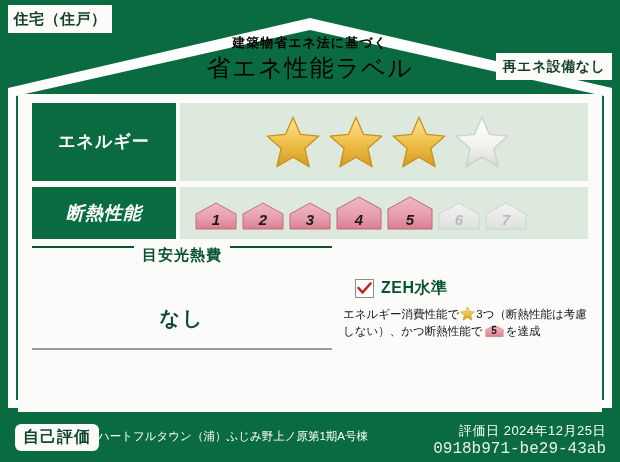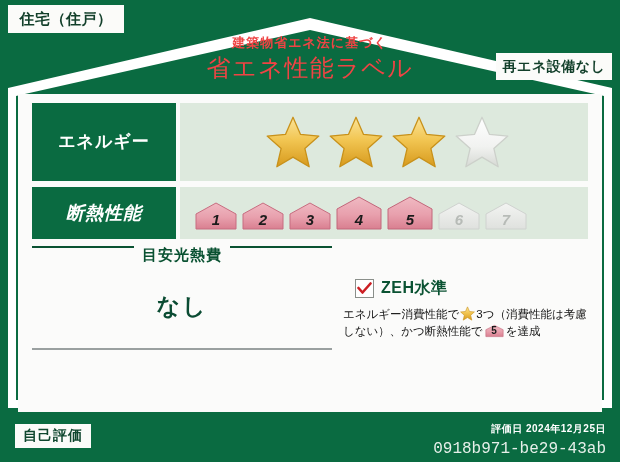--- a/index.html
+++ b/index.html
@@ -28,37 +28,37 @@
     color: #123f2a;
     font-weight: bold;
     letter-spacing: 0.5px;
     display: flex;
     align-items: center;
     justify-content: center;
     z-index: 6;
   }
   .tag-left {
     left: 8px; top: 5px;
-    width: 116px; height: 28px;
+    width: 104px; height: 28px;
     font-size: 15px;
   }
   .tag-right {
     right: 8px; top: 5px;
     width: 116px; height: 27px;
     font-size: 14px;
     margin-top: 48px;
   }
 
   
   .titles {
     position: absolute;
     left: 0; top: 34px; width: 620px;
     text-align: center;
     z-index: 5;
-    color: #ef4444;
+    color: #000000;
   }
   .title-sub {
     font-size: 13px; font-weight: bold; letter-spacing: 1px;
     line-height: 18px;
   }
   .title-main {
     font-size: 24px; font-weight: normal; letter-spacing: 1.5px;
     line-height: 30px; margin-top: 1px;
   }
 
@@ -143,23 +143,23 @@
     color: #0a5232;
   }
   .cost-title-row .rule {
     flex: 1; height: 2px; background: #0a5232;
   }
   .cost-title {
     font-size: 15px; font-weight: bold; letter-spacing: 1px;
     white-space: nowrap;
   }
   .cost-value {
-    margin-top: 26px;
+    margin-top: 40px;
     text-align: center;
-    font-size: 23px;
+    font-size: 20px;
     font-weight: bold;
     color: #0b4c33;
     letter-spacing: 2px;
   }
   .cost-rule-bottom {
     position: absolute;
     left: 14px; top: 254px;
     width: 300px; height: 2px;
     background: #9aa0a0;
   }
@@ -211,37 +211,38 @@
     position: absolute;
     left: 0; bottom: 0; width: 620px; height: 50px;
     z-index: 7;
     color: #ffffff;
   }
   .self-eval {
     position: absolute;
     left: 15px; top: 12px;
     background: #fbfbf9;
     color: #10472f;
-    font-size: 14px; font-weight: bold;
+    font-size: 16px; font-weight: bold;
     padding: 3px 8px;
     letter-spacing: 1px;
+    border-radius: 6px;
   }
   .prop-name {
     position: absolute;
     left: 98px; top: 17px;
     font-size: 11.5px;
     color: #ffffff;
     letter-spacing: 0px;
     white-space: nowrap;
   }
   .eval-date {
     position: absolute;
     right: 14px; top: 10px;
-    font-size: 10px;
-    font-weight: bold;
+    font-size: 13px;
+    font-weight: normal;
     color: #ffffff;
     letter-spacing: 0.5px;
     text-align: right;
   }
   .eval-id {
     position: absolute;
     right: 14px; top: 28px;
     font-size: 16px;
     color: #e6efe9;
     font-family: "Liberation Mono", "DejaVu Sans Mono", monospace;
@@ -403,27 +404,28 @@
         <span class="checkbox">
           <svg width="15" height="13" viewBox="0 0 15 13">
             <polyline points="1.5,6 5.5,10.5 13.5,1.5" fill="none" stroke="#cc1f24" stroke-width="2.6" stroke-linecap="round" stroke-linejoin="round"></polyline>
           </svg>
         </span>
         <span class="zeh-title">ZEH水準</span>
       </div>
       <div class="zeh-desc">
         <span>エネルギー消費性能で</span><svg class="inline-icon star-wrap small" viewBox="0 0 52 50">
             <polygon points="26,2 33,18 50,19.5 37,31 41,48 26,39 11,48 15,31 2,19.5 19,18" fill="url(#gold1)" stroke="#c8911a" stroke-width="2" stroke-linejoin="round"></polygon>
-          </svg><span>3つ（消費性能</span><span>は考慮しない）、かつ断熱性能で</span><span class="mini-house"><svg width="19" height="16" viewBox="0 0 44 30">
+          </svg><span>3つ（断熱性能</span><span>は考慮しない）、かつ断熱性能で</span><span class="mini-house"><svg width="19" height="16" viewBox="0 0 44 30">
               <polygon points="22,2 42,12 42,28 2,28 2,12" fill="url(#pinkg)" stroke="#c76d80" stroke-width="1.5"></polygon>
             </svg><span class="mn">5</span></span><span>を達成</span>
       </div>
     </div>
 
   </div>
 
   <div class="footer">
     <span class="self-eval">自己評価</span>
+    <span class="prop-name">ハートフルタウン（浦）ふじみ野上ノ原第1期A号棟</span>
     <span class="eval-date">評価日 2024年12月25日</span>
     <span class="eval-id">0918b971-be29-43ab</span>
   </div>
 
 </div>
 
 </body></html>

